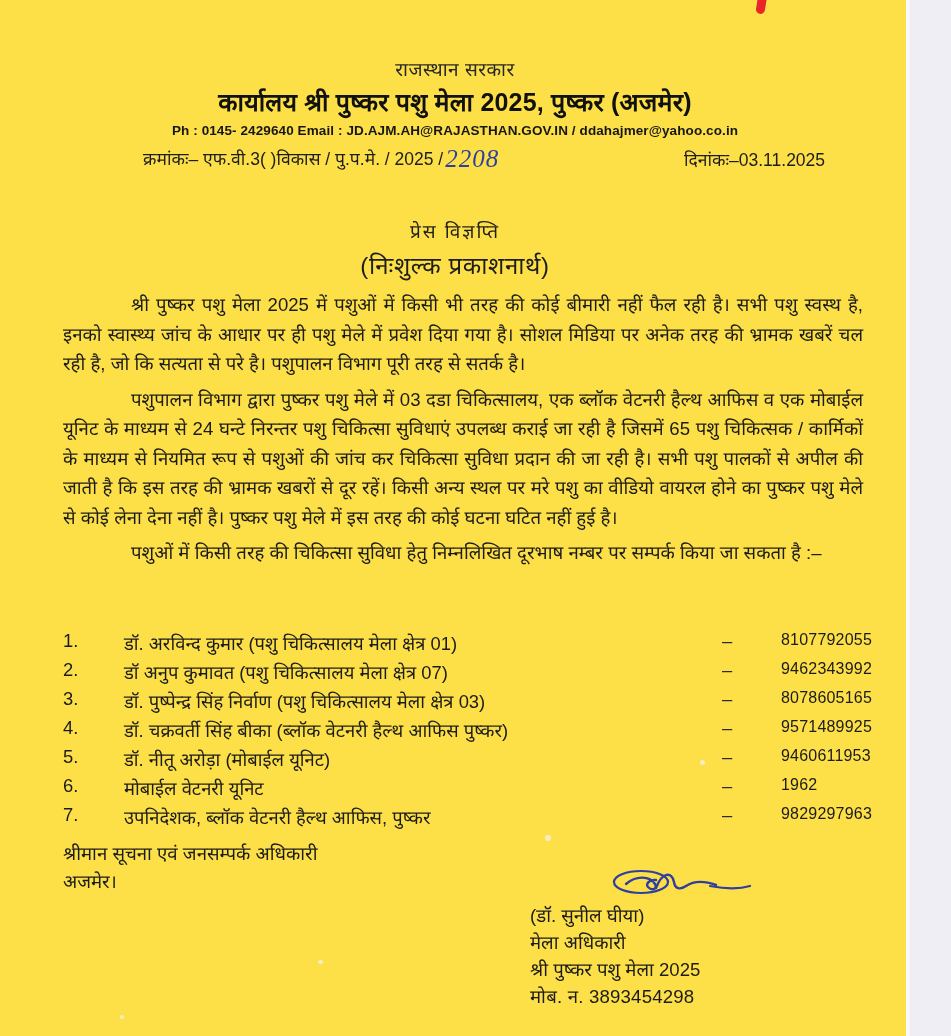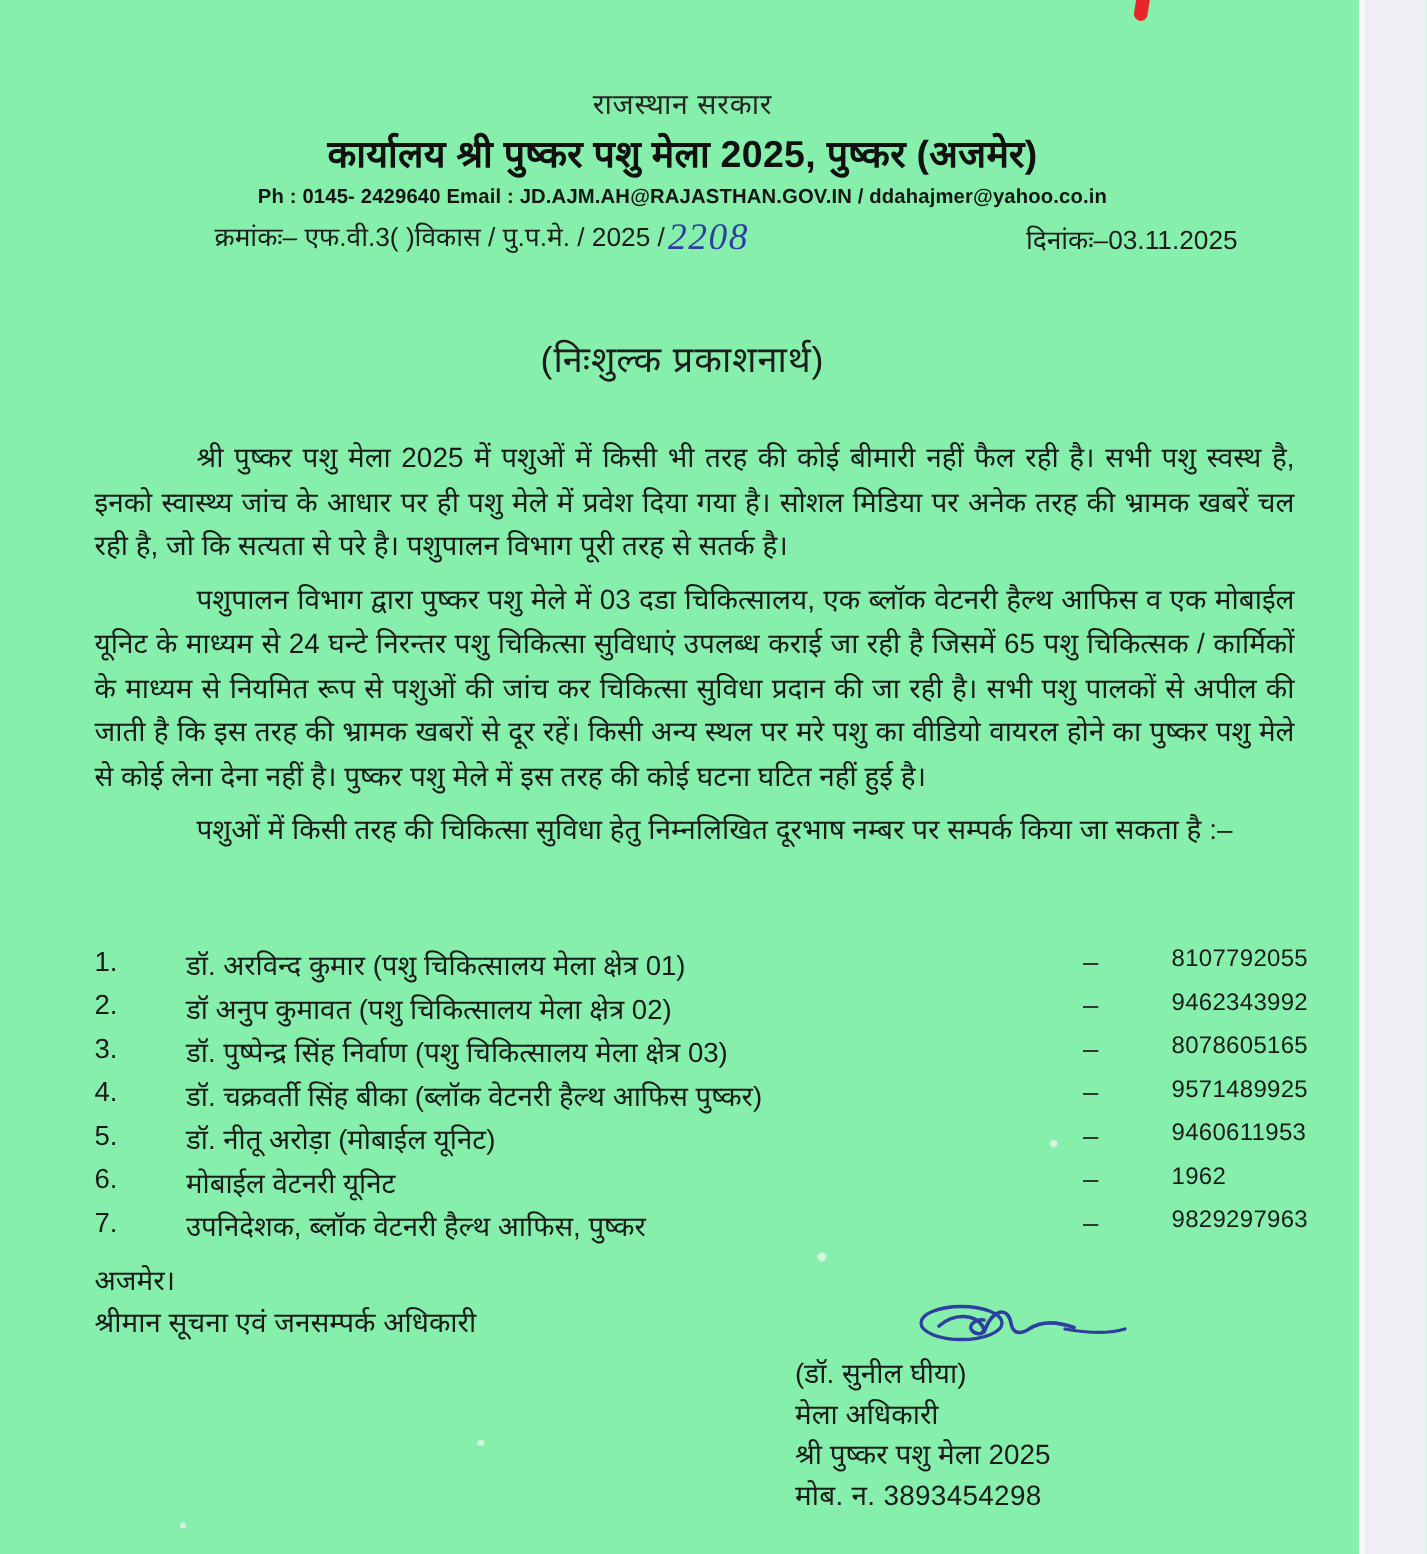--- a/index.html
+++ b/index.html
@@ -17,21 +17,21 @@
     overflow: hidden;
     position: relative;
   }
 
   
   #scan {
     position: absolute;
     left: 0; top: 0;
     width: 910px;
     height: 1036px;
-    background: #86efac;
+    background: #fde047;
   }
   
   #gutter {
     position: absolute;
     left: 910px; top: 0;
     width: 41px; height: 1036px;
     background: #eeeef4;
   }
   #gutter-edge {
     position: absolute;
@@ -263,39 +263,40 @@
   </div>
 
   <div class="refrow">
     <div class="ref-left">
       <span>क्रमांकः– एफ.वी.3( )विकास / पु.प.मे. / 2025 /</span><span class="ref-hand">2208</span>
     </div>
     <div class="ref-right">दिनांकः–03.11.2025</div>
   </div>
 
   <div class="title-block">
+    <div class="title-main">प्रेस विज्ञप्ति</div>
     <div class="title-sub">(निःशुल्क प्रकाशनार्थ)</div>
   </div>
 
   <div class="body-wrap">
     <p class="para">श्री पुष्कर पशु मेला 2025 में पशुओं में किसी भी तरह की कोई बीमारी नहीं फैल रही है। सभी पशु स्वस्थ है, इनको स्वास्थ्य जांच के आधार पर ही पशु मेले में प्रवेश दिया गया है। सोशल मिडिया पर अनेक तरह की भ्रामक खबरें चल रही है, जो कि सत्यता से परे है। पशुपालन विभाग पूरी तरह से सतर्क है।</p>
     <p class="para">पशुपालन विभाग द्वारा पुष्कर पशु मेले में 03 दडा चिकित्सालय, एक ब्लॉक वेटनरी हैल्थ आफिस व एक मोबाईल यूनिट के माध्यम से 24 घन्टे निरन्तर पशु चिकित्सा सुविधाएं उपलब्ध कराई जा रही है जिसमें 65 पशु चिकित्सक / कार्मिकों के माध्यम से नियमित रूप से पशुओं की जांच कर चिकित्सा सुविधा प्रदान की जा रही है। सभी पशु पालकों से अपील की जाती है कि इस तरह की भ्रामक खबरों से दूर रहें। किसी अन्य स्थल पर मरे पशु का वीडियो वायरल होने का पुष्कर पशु मेले से कोई लेना देना नहीं है। पुष्कर पशु मेले में इस तरह की कोई घटना घटित नहीं हुई है।</p>
     <p class="para">पशुओं में किसी तरह की चिकित्सा सुविधा हेतु निम्नलिखित दूरभाष नम्बर पर सम्पर्क किया जा सकता है :–</p>
   </div>
 
   <div class="contacts">
     <div class="crow">
       <span class="cnum">1.</span>
       <span class="cname">डॉ. अरविन्द कुमार (पशु चिकित्सालय मेला क्षेत्र 01)</span>
       <span class="cdash">–</span>
       <span class="cphone">8107792055</span>
     </div>
     <div class="crow">
       <span class="cnum">2.</span>
-      <span class="cname">डॉ अनुप कुमावत (पशु चिकित्सालय मेला क्षेत्र 02)</span>
+      <span class="cname">डॉ अनुप कुमावत (पशु चिकित्सालय मेला क्षेत्र 07)</span>
       <span class="cdash">–</span>
       <span class="cphone">9462343992</span>
     </div>
     <div class="crow">
       <span class="cnum">3.</span>
       <span class="cname">डॉ. पुष्पेन्द्र सिंह निर्वाण (पशु चिकित्सालय मेला क्षेत्र 03)</span>
       <span class="cdash">–</span>
       <span class="cphone">8078605165</span>
     </div>
     <div class="crow">
@@ -318,22 +319,22 @@
     </div>
     <div class="crow">
       <span class="cnum">7.</span>
       <span class="cname">उपनिदेशक, ब्लॉक वेटनरी हैल्थ आफिस, पुष्कर</span>
       <span class="cdash">–</span>
       <span class="cphone">9829297963</span>
     </div>
   </div>
 
   <div class="addressee">
+    <div>श्रीमान सूचना एवं जनसम्पर्क अधिकारी</div>
     <div>अजमेर।</div>
-    <div>श्रीमान सूचना एवं जनसम्पर्क अधिकारी</div>
   </div>
 
   <div class="sig-block">
     <div class="sig-scribble">
       <svg width="200" height="42" viewBox="0 0 200 42" fill="none" aria-hidden="true">
         <ellipse cx="43" cy="18" rx="27" ry="11" stroke="#2f3fa0" stroke-width="2.2" fill="none"></ellipse>
         <path d="M28 20 C38 11, 52 12, 57 20 C60 25, 54 27, 50 23 C47 20, 52 15, 58 16" stroke="#2f3fa0" stroke-width="2.4" fill="none" stroke-linecap="round"></path>
         <path d="M58 24 C64 8, 74 7, 76 18 C77 25, 82 26, 88 22 C94 18, 104 16, 118 21" stroke="#2f3fa0" stroke-width="2.4" fill="none" stroke-linecap="round"></path>
         <path d="M112 22 C128 25, 142 25, 152 22" stroke="#2f3fa0" stroke-width="2.2" fill="none" stroke-linecap="round"></path>
       </svg>

